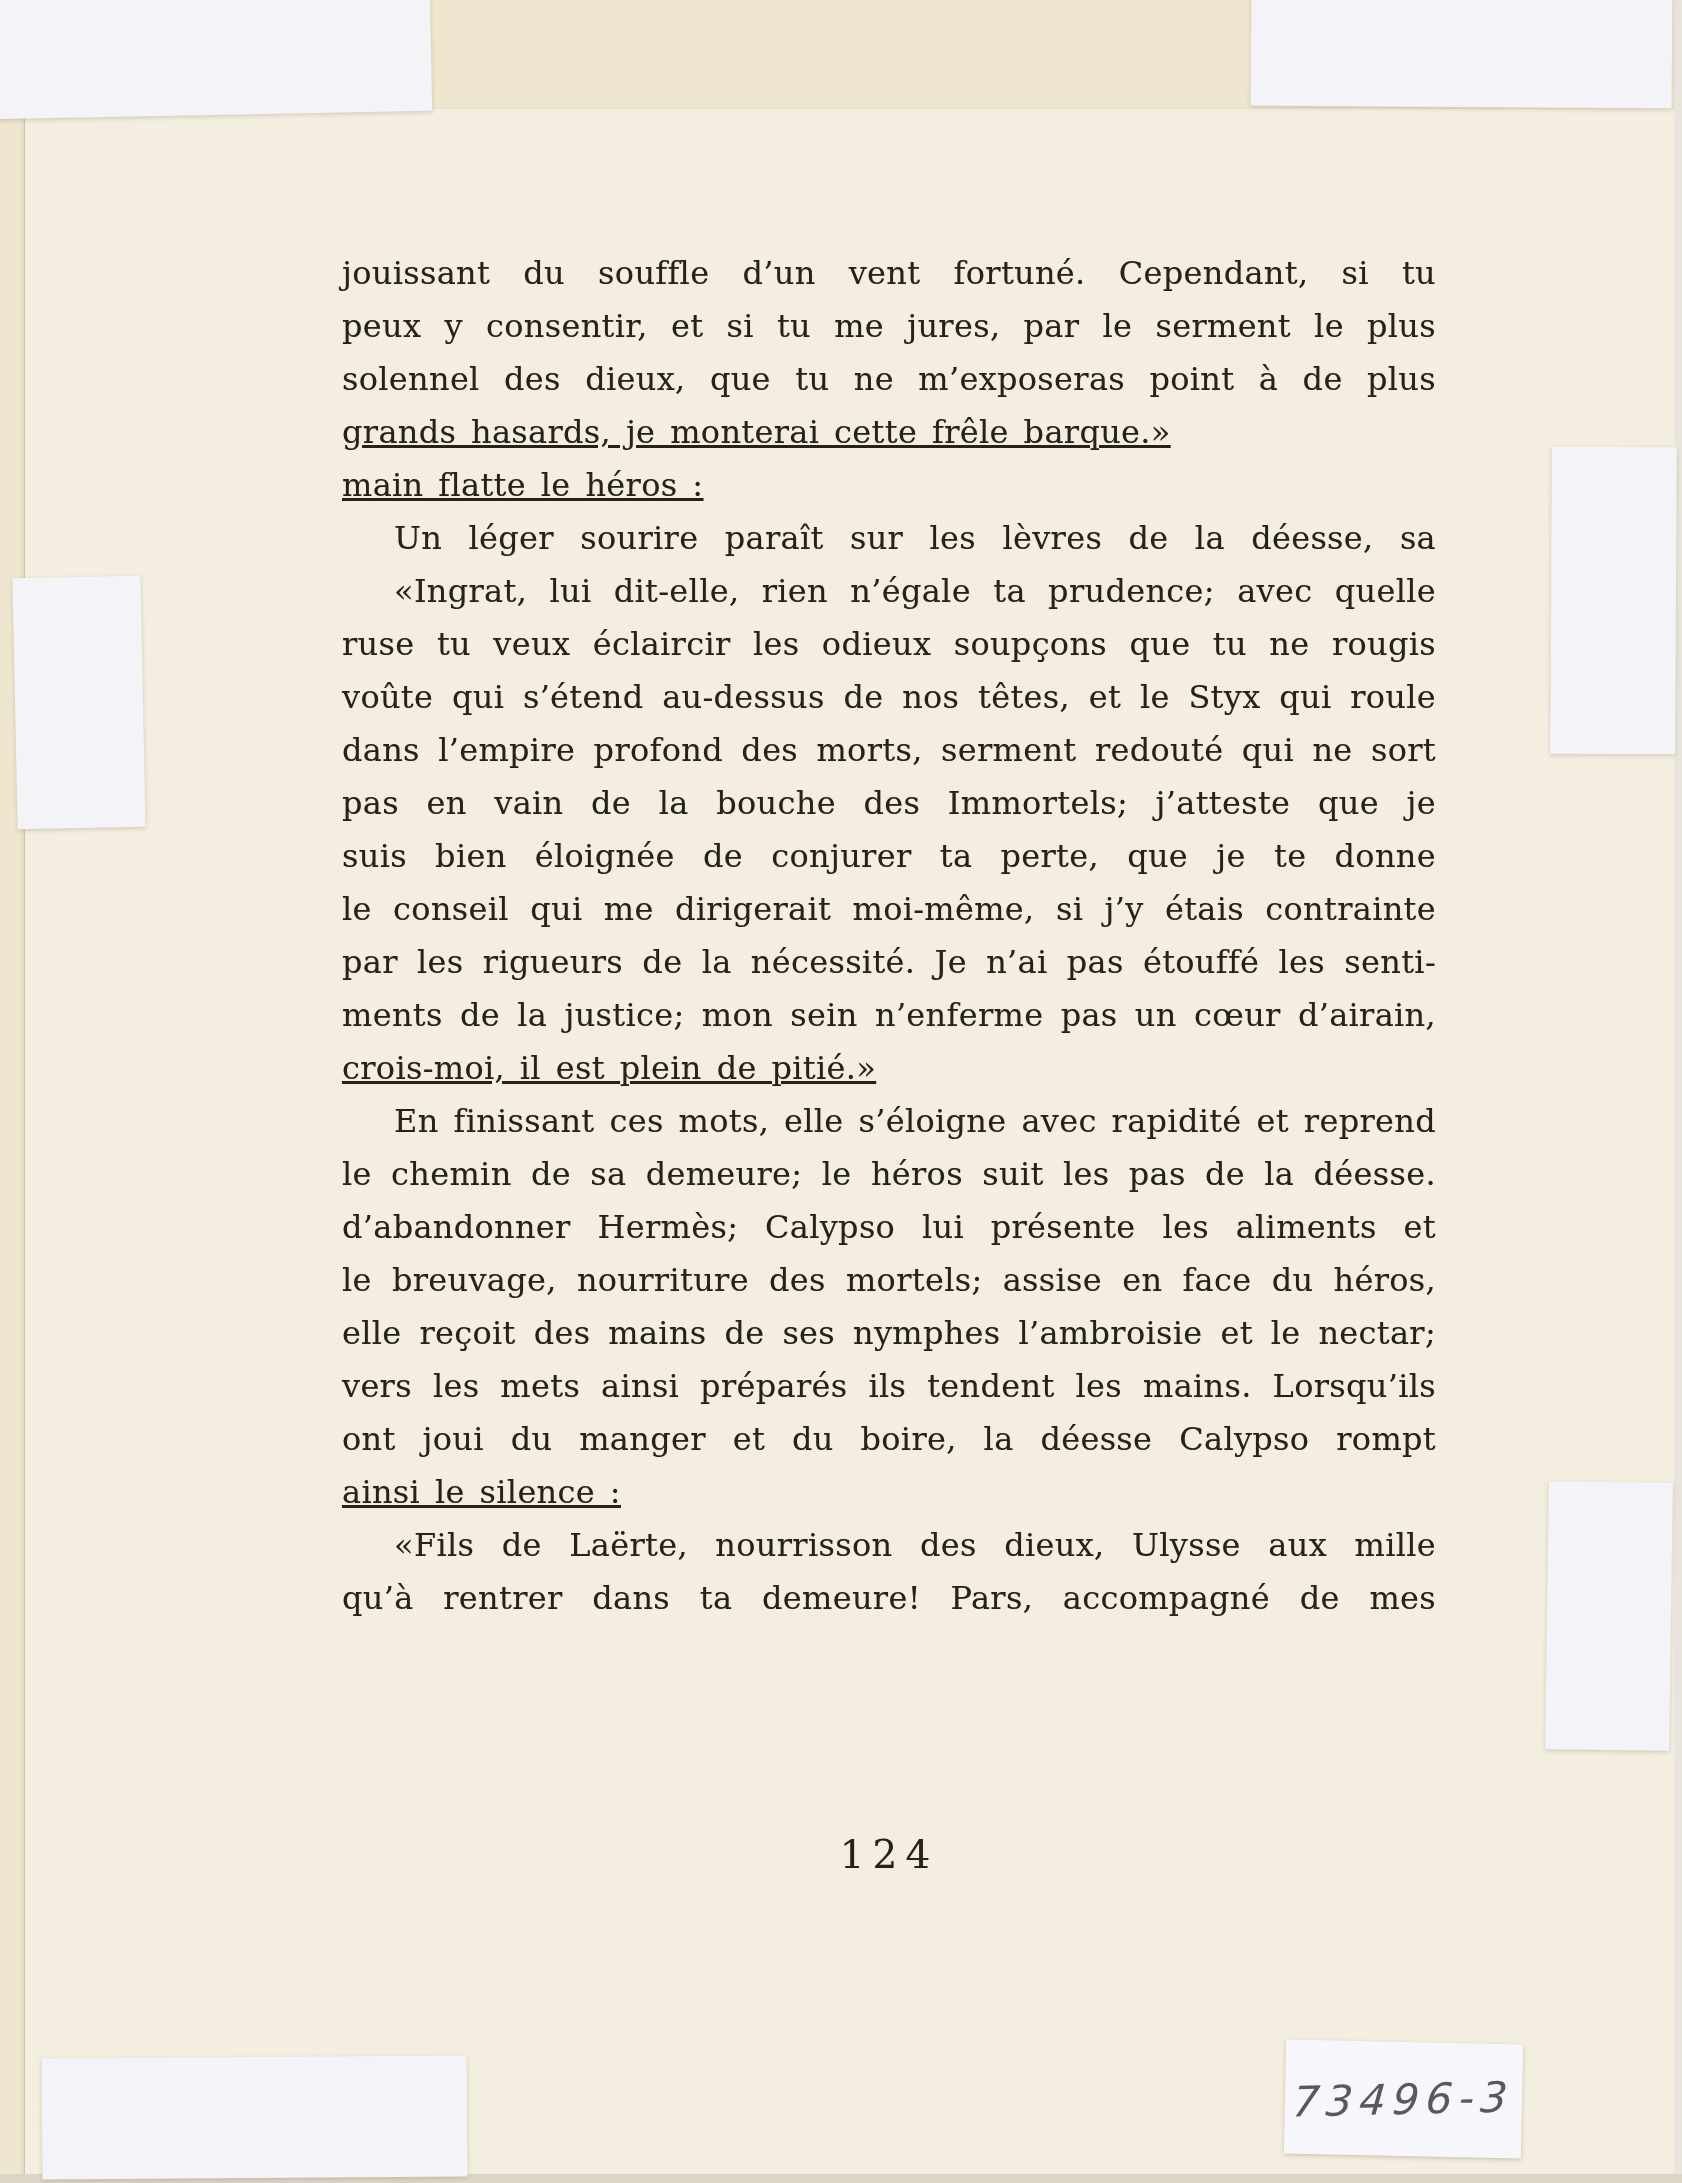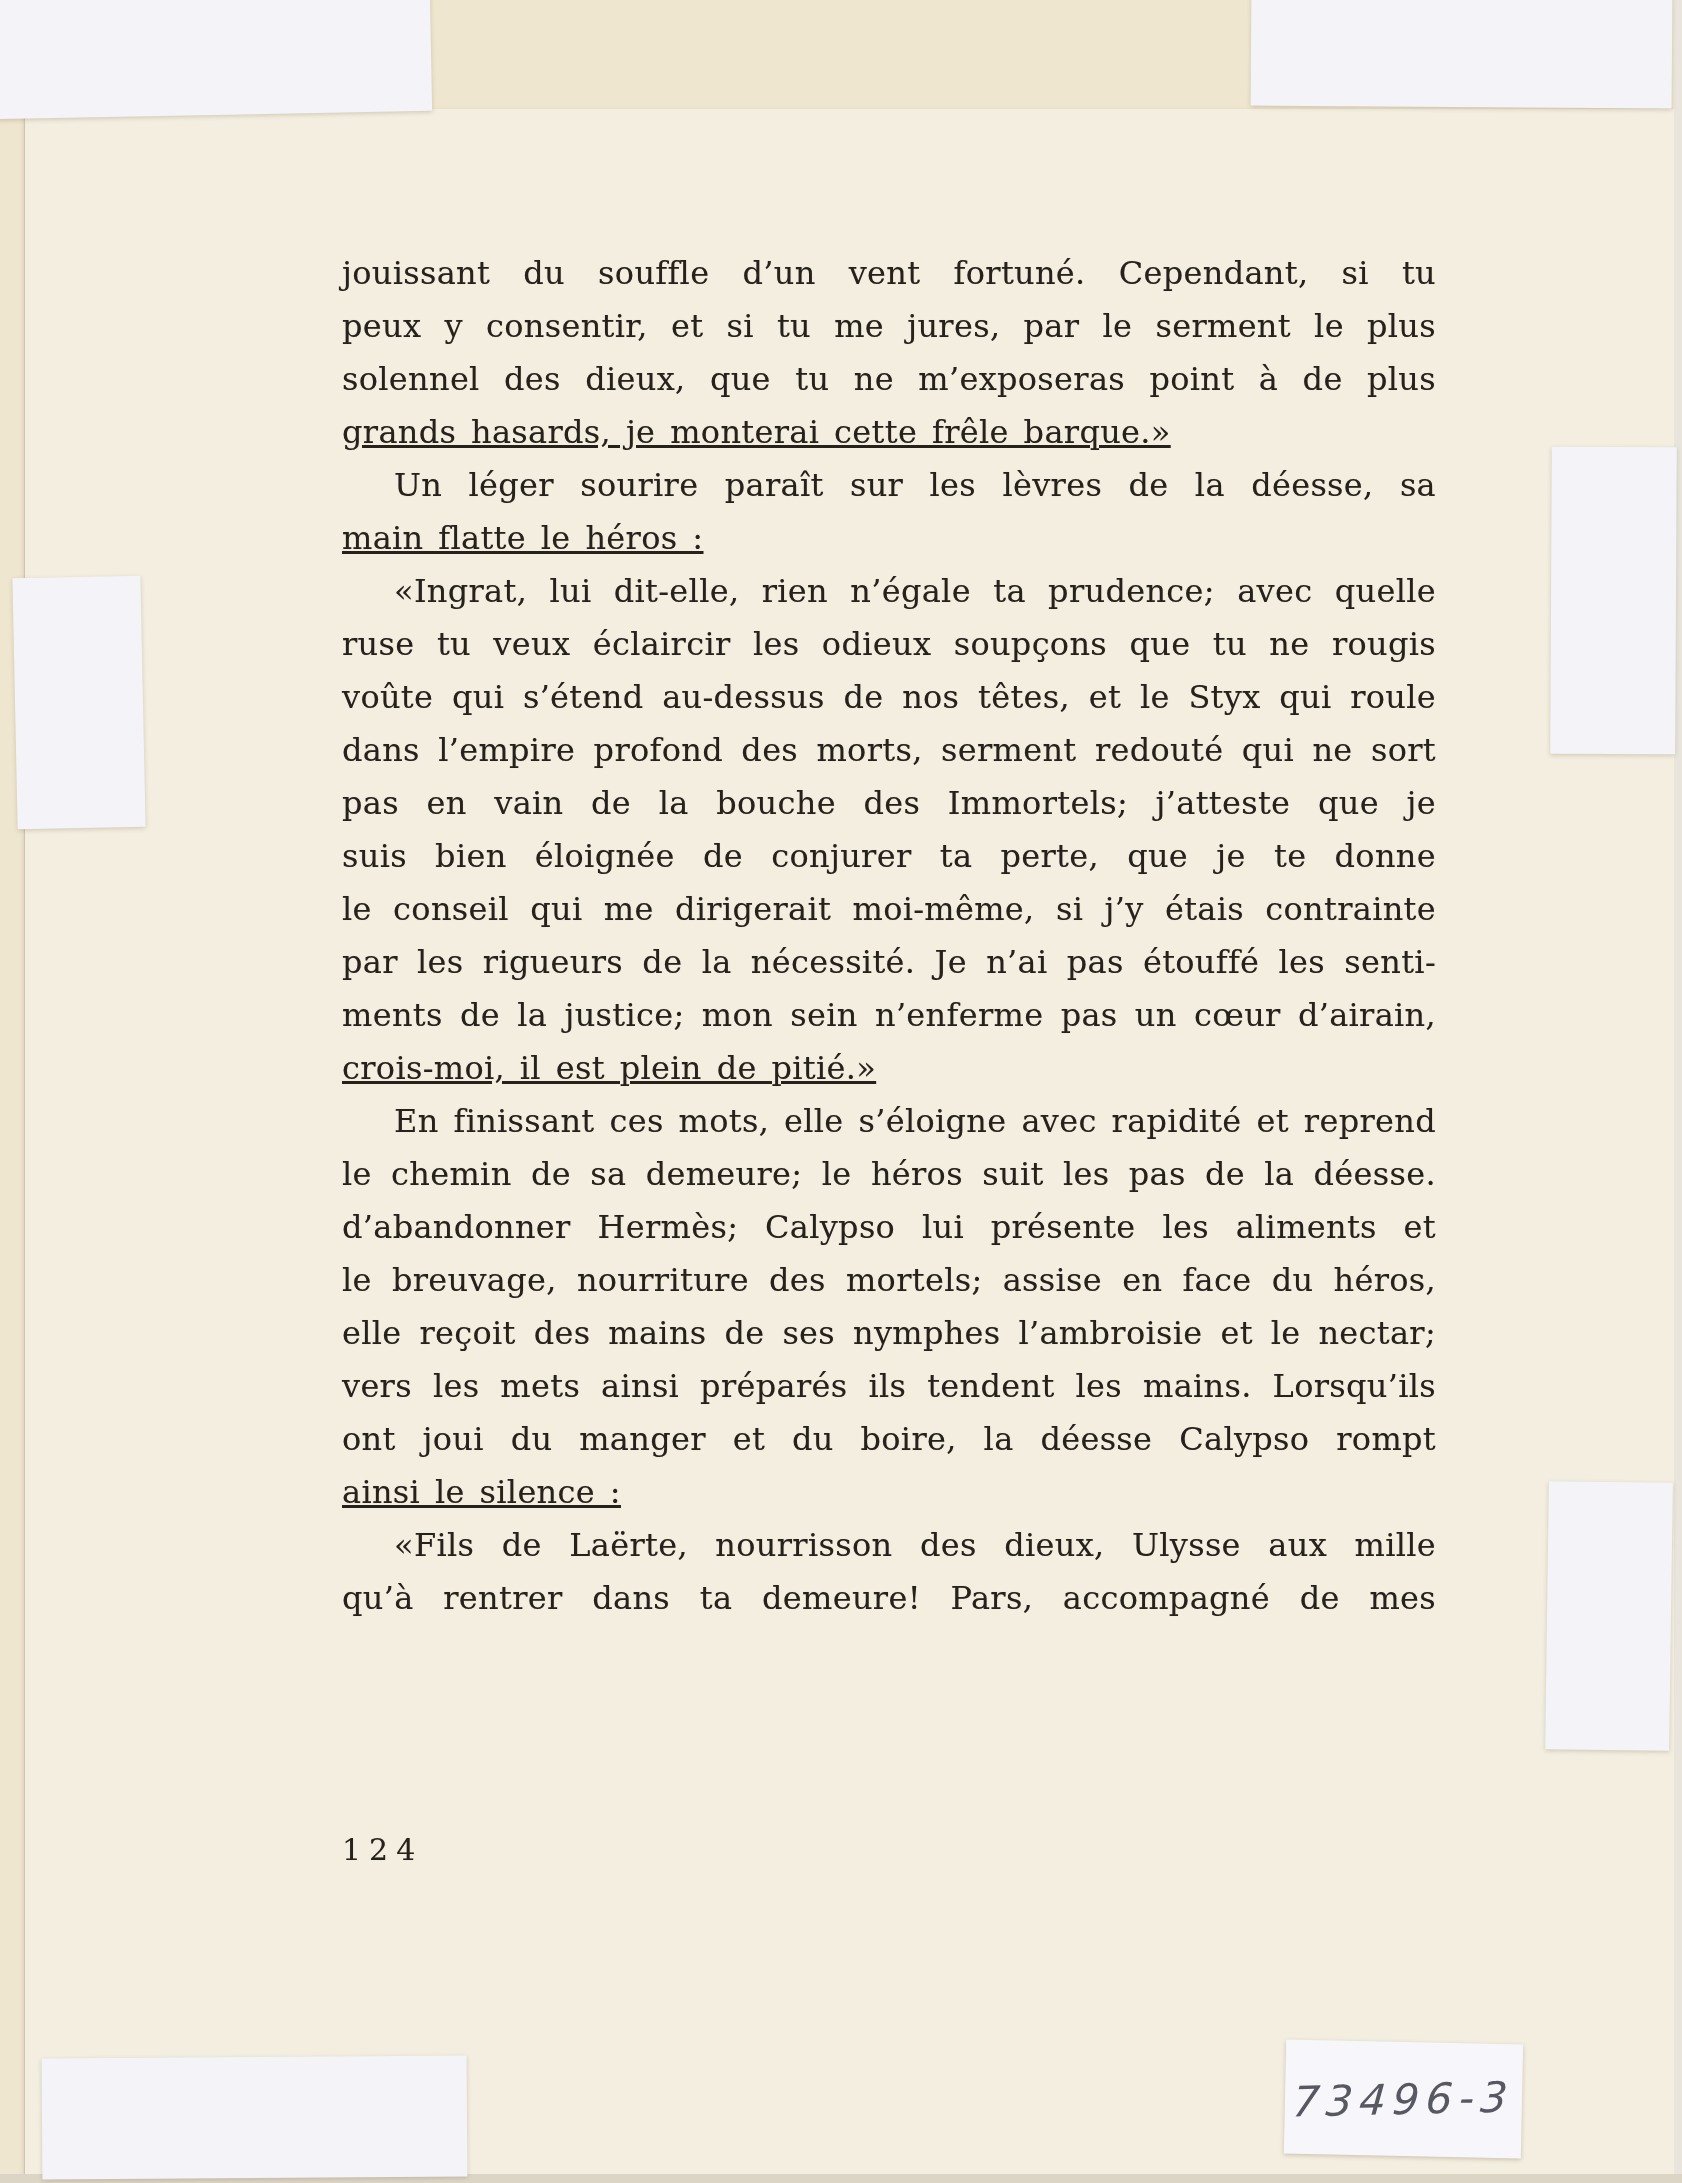--- a/index.html
+++ b/index.html
@@ -52,22 +52,22 @@
     text-justify: inter-word;
     white-space: normal;
     text-shadow: 0 0 0.7px rgba(38,33,27,0.25);
   }
   .line.no-just { text-align-last: left; text-decoration: underline; }
   .line.indent { padding-left: 52px; }
   .pagenum {
     position: absolute;
     left: 317px; top: 1723px;  
     width: 1094px;
-    text-align: left;
-    font-size: 30px;
+    text-align: center;
+    font-size: 39px;
     letter-spacing: 8px;
     color: var(--ink, #26211b);
     text-shadow: 0 0 0.7px rgba(38,33,27,0.25);
   }
   
   .tape {
     position: absolute;
     background: var(--tape, #f3f3f8);
     box-shadow: 0 1.5px 4.4px rgba(110,90,60,0.25);
     border-radius: 0.7px;
@@ -104,22 +104,22 @@
 <body>
 
 <div class="canvas">
 
   <div class="paper">
     <div class="textblock" id="text-block">
         <div class="line">jouissant du souffle d’un vent fortuné. Cependant, si tu</div>
         <div class="line">peux y consentir, et si tu me jures, par le serment le plus</div>
         <div class="line">solennel des dieux, que tu ne m’exposeras point à de plus</div>
         <div class="line no-just">grands hasards, je monterai cette frêle barque.»</div>
+        <div class="line no-just">main flatte le héros :</div>
         <div class="line indent">Un léger sourire paraît sur les lèvres de la déesse, sa</div>
-        <div class="line no-just">main flatte le héros :</div>
         <div class="line indent">«Ingrat, lui dit-elle, rien n’égale ta prudence; avec quelle</div>
         <div class="line">ruse tu veux éclaircir les odieux soupçons que tu ne rougis</div>
         <div class="line">voûte qui s’étend au-dessus de nos têtes, et le Styx qui roule</div>
         <div class="line">dans l’empire profond des morts, serment redouté qui ne sort</div>
         <div class="line">pas en vain de la bouche des Immortels; j’atteste que je</div>
         <div class="line">suis bien éloignée de conjurer ta perte, que je te donne</div>
         <div class="line">le conseil qui me dirigerait moi-même, si j’y étais contrainte</div>
         <div class="line">par les rigueurs de la nécessité. Je n’ai pas étouffé les senti-</div>
         <div class="line">ments de la justice; mon sein n’enferme pas un cœur d’airain,</div>
         <div class="line no-just">crois-moi, il est plein de pitié.»</div>

